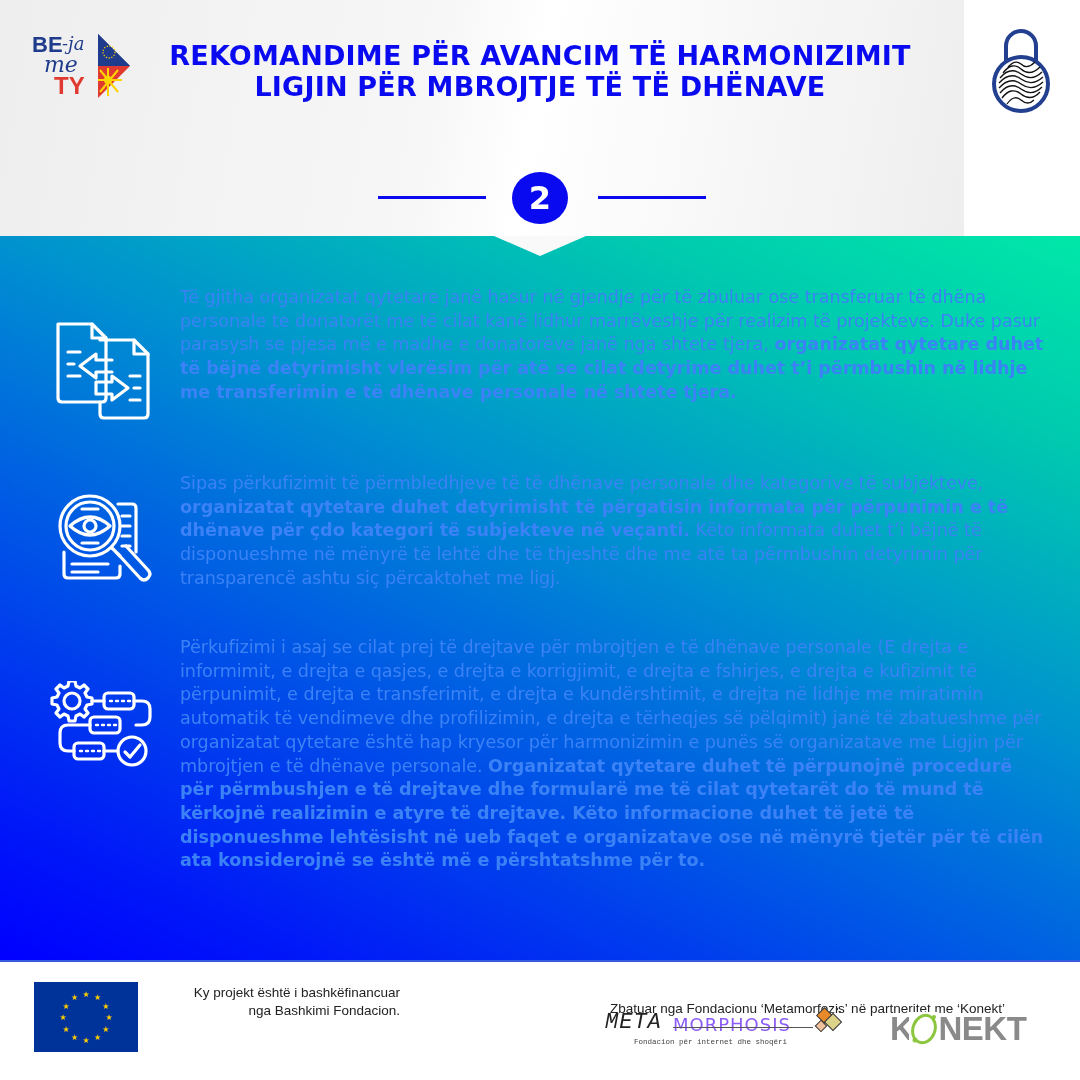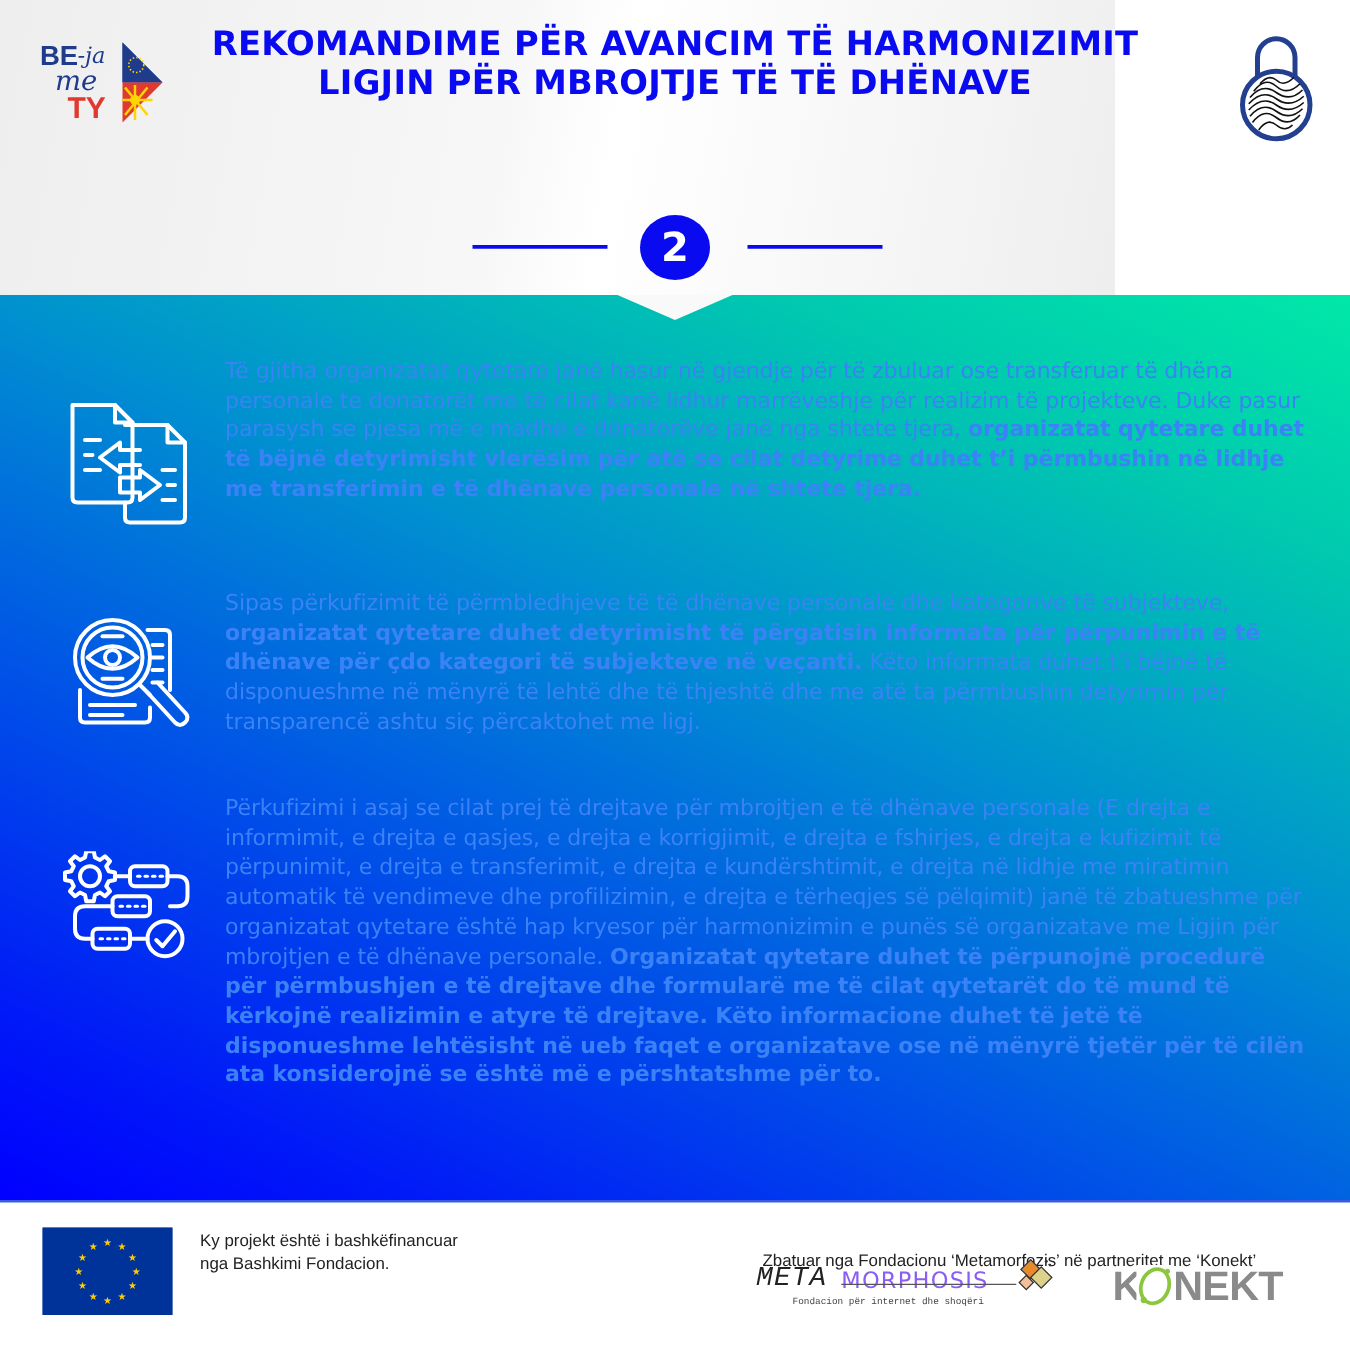--- a/index.html
+++ b/index.html
@@ -1,26 +1,26 @@
 <!DOCTYPE html>
 <html><head>
 <meta charset="utf-8">
 <style>
   * { box-sizing: border-box; margin: 0; padding: 0; }
   html, body { width: 1080px; height: 1080px; overflow: hidden; background: #ffffff; }
   body { position: relative; font-family: "DejaVu Sans", sans-serif; }
 
   
   .header {
-    position: absolute; left: 0; top: 0; width: 892px; height: 236px;
+    position: absolute; left: 0; top: 0; width: 964px; height: 236px;
     background: linear-gradient(100deg, #eeeeee 0%, #f7f7f7 45%, #ffffff 55%, #eeeeee 100%);
   }
   .logo-beja { position: absolute; left: 32px; top: 30px; width: 100px; height: 68px; }
   .title {
-    position: absolute; left: 140px; top: 20px; width: 800px;
+    position: absolute; left: 140px; top: 40px; width: 800px;
     text-align: center; color: #0a0af0; font-weight: bold;
     font-size: 27px; line-height: 31px; letter-spacing: 0.2px;
   }
   .divider-row { position: absolute; left: 0; top: 172px; width: 1080px; height: 52px; }
   .divider-line { position: absolute; top: 24px; height: 3px; width: 108px; background: #0a0af0; }
   .divider-line.left { left: 378px; }
   .divider-line.right { left: 598px; }
   .number-badge {
     position: absolute; left: 512px; top: 0; width: 56px; height: 52px;
     border-radius: 50%; background: #0a0af0; color: #ffffff;
@@ -50,21 +50,21 @@
   .s2 { top: 472px; }
   .s2 .icon { top: 10px; }
   .s3 { top: 636px; }
   .s3 .icon { top: 45px; }
 
   
   .footer { position: absolute; left: 0; top: 960px; width: 1080px; height: 120px; background: #ffffff; border-top: 2px solid #3a5ae0; }
   .eu-flag { position: absolute; left: 34px; top: 20px; width: 104px; height: 70px; background: #003399; }
   .eu-text {
     position: absolute; left: 160px; top: 22px; width: 240px;
-    font-family: "Liberation Sans", sans-serif; font-size: 13.5px; line-height: 18px; color: #222222;
+    font-family: "Liberation Sans", sans-serif; font-size: 13.5px; line-height: 18px; color: #222222; text-align: right;
   }
   .impl-text {
     position: absolute; left: 610px; top: 38px; width: 440px; text-align: left;
     font-family: "Liberation Sans", sans-serif; font-size: 13.5px; line-height: 18px; color: #222222;
   }
   .meta-logo { position: absolute; left: 605px; top: 44px; width: 240px; height: 46px; }
   .meta-main { position: absolute; left: 0; top: 4px; font-family: Liberation Mono, monospace; font-style: italic; font-size: 22px; color: #222; letter-spacing: 1px; }
   .meta-morph { position: absolute; left: 68px; top: 8px; font-family: "DejaVu Sans", sans-serif; font-size: 18px; color: #8b5cf6; letter-spacing: 1px; }
   .meta-strike { position: absolute; left: 68px; top: 21px; width: 140px; height: 1px; background: #555; }
   .meta-sub { position: absolute; left: 29px; top: 32px; font-family: Liberation Mono, monospace; font-size: 7.5px; color: #444; }

